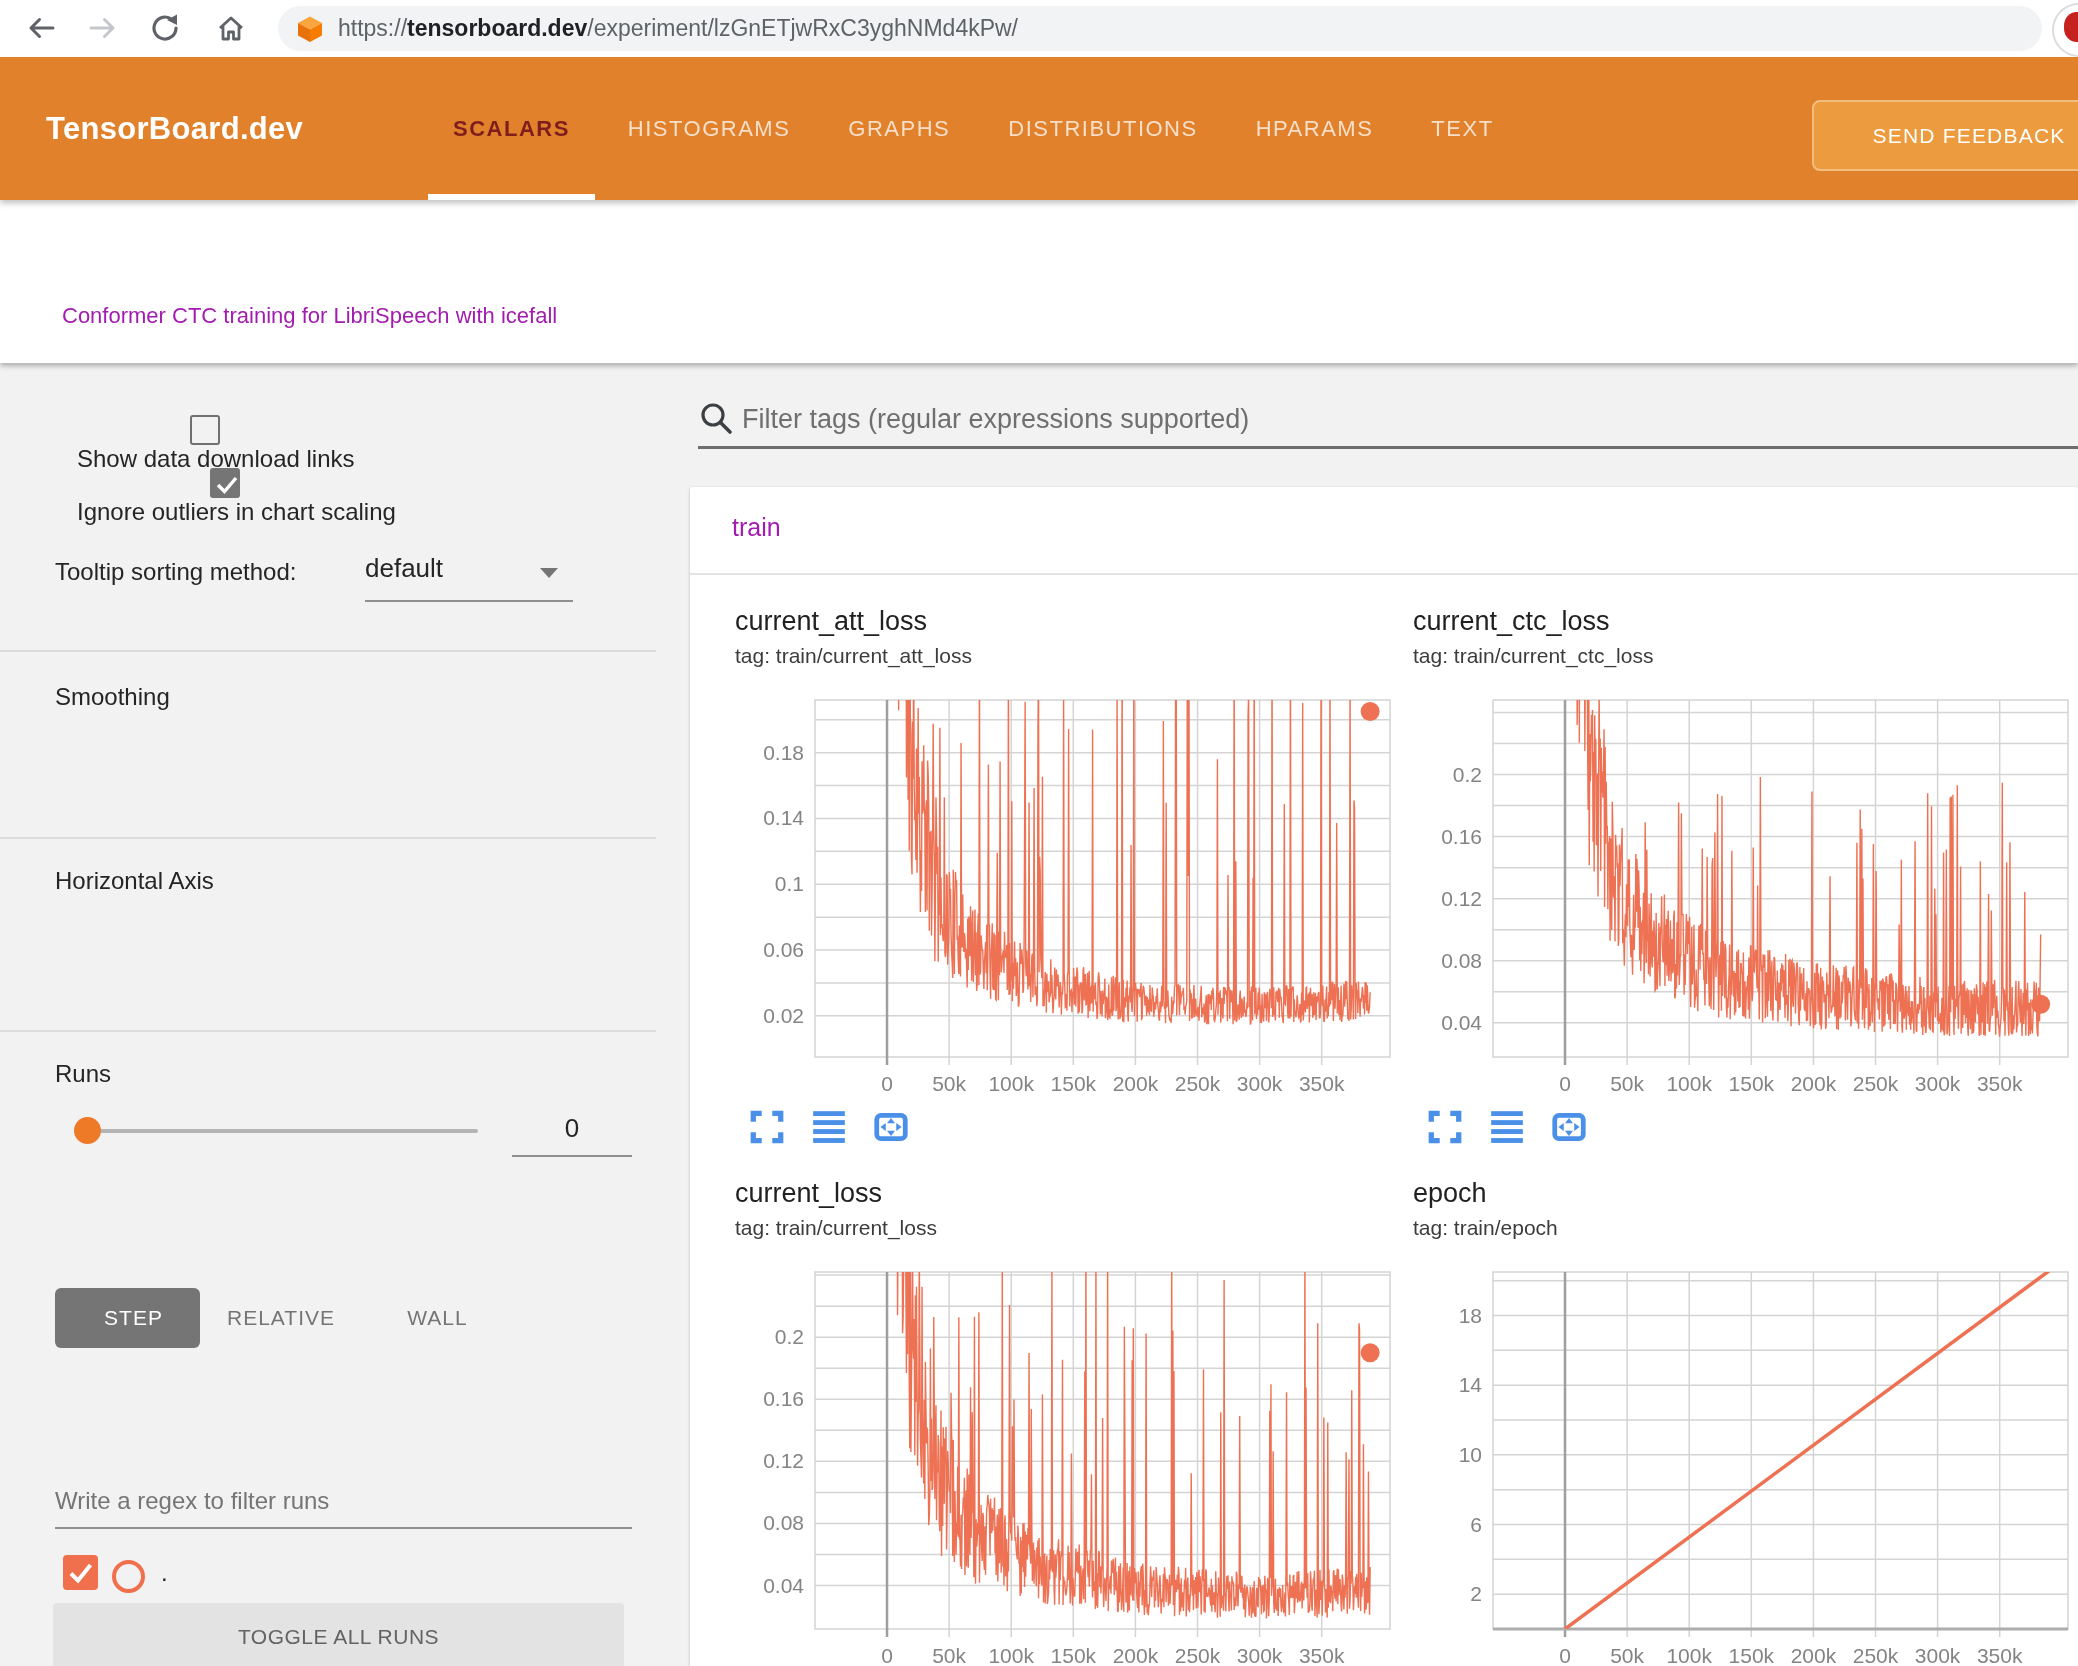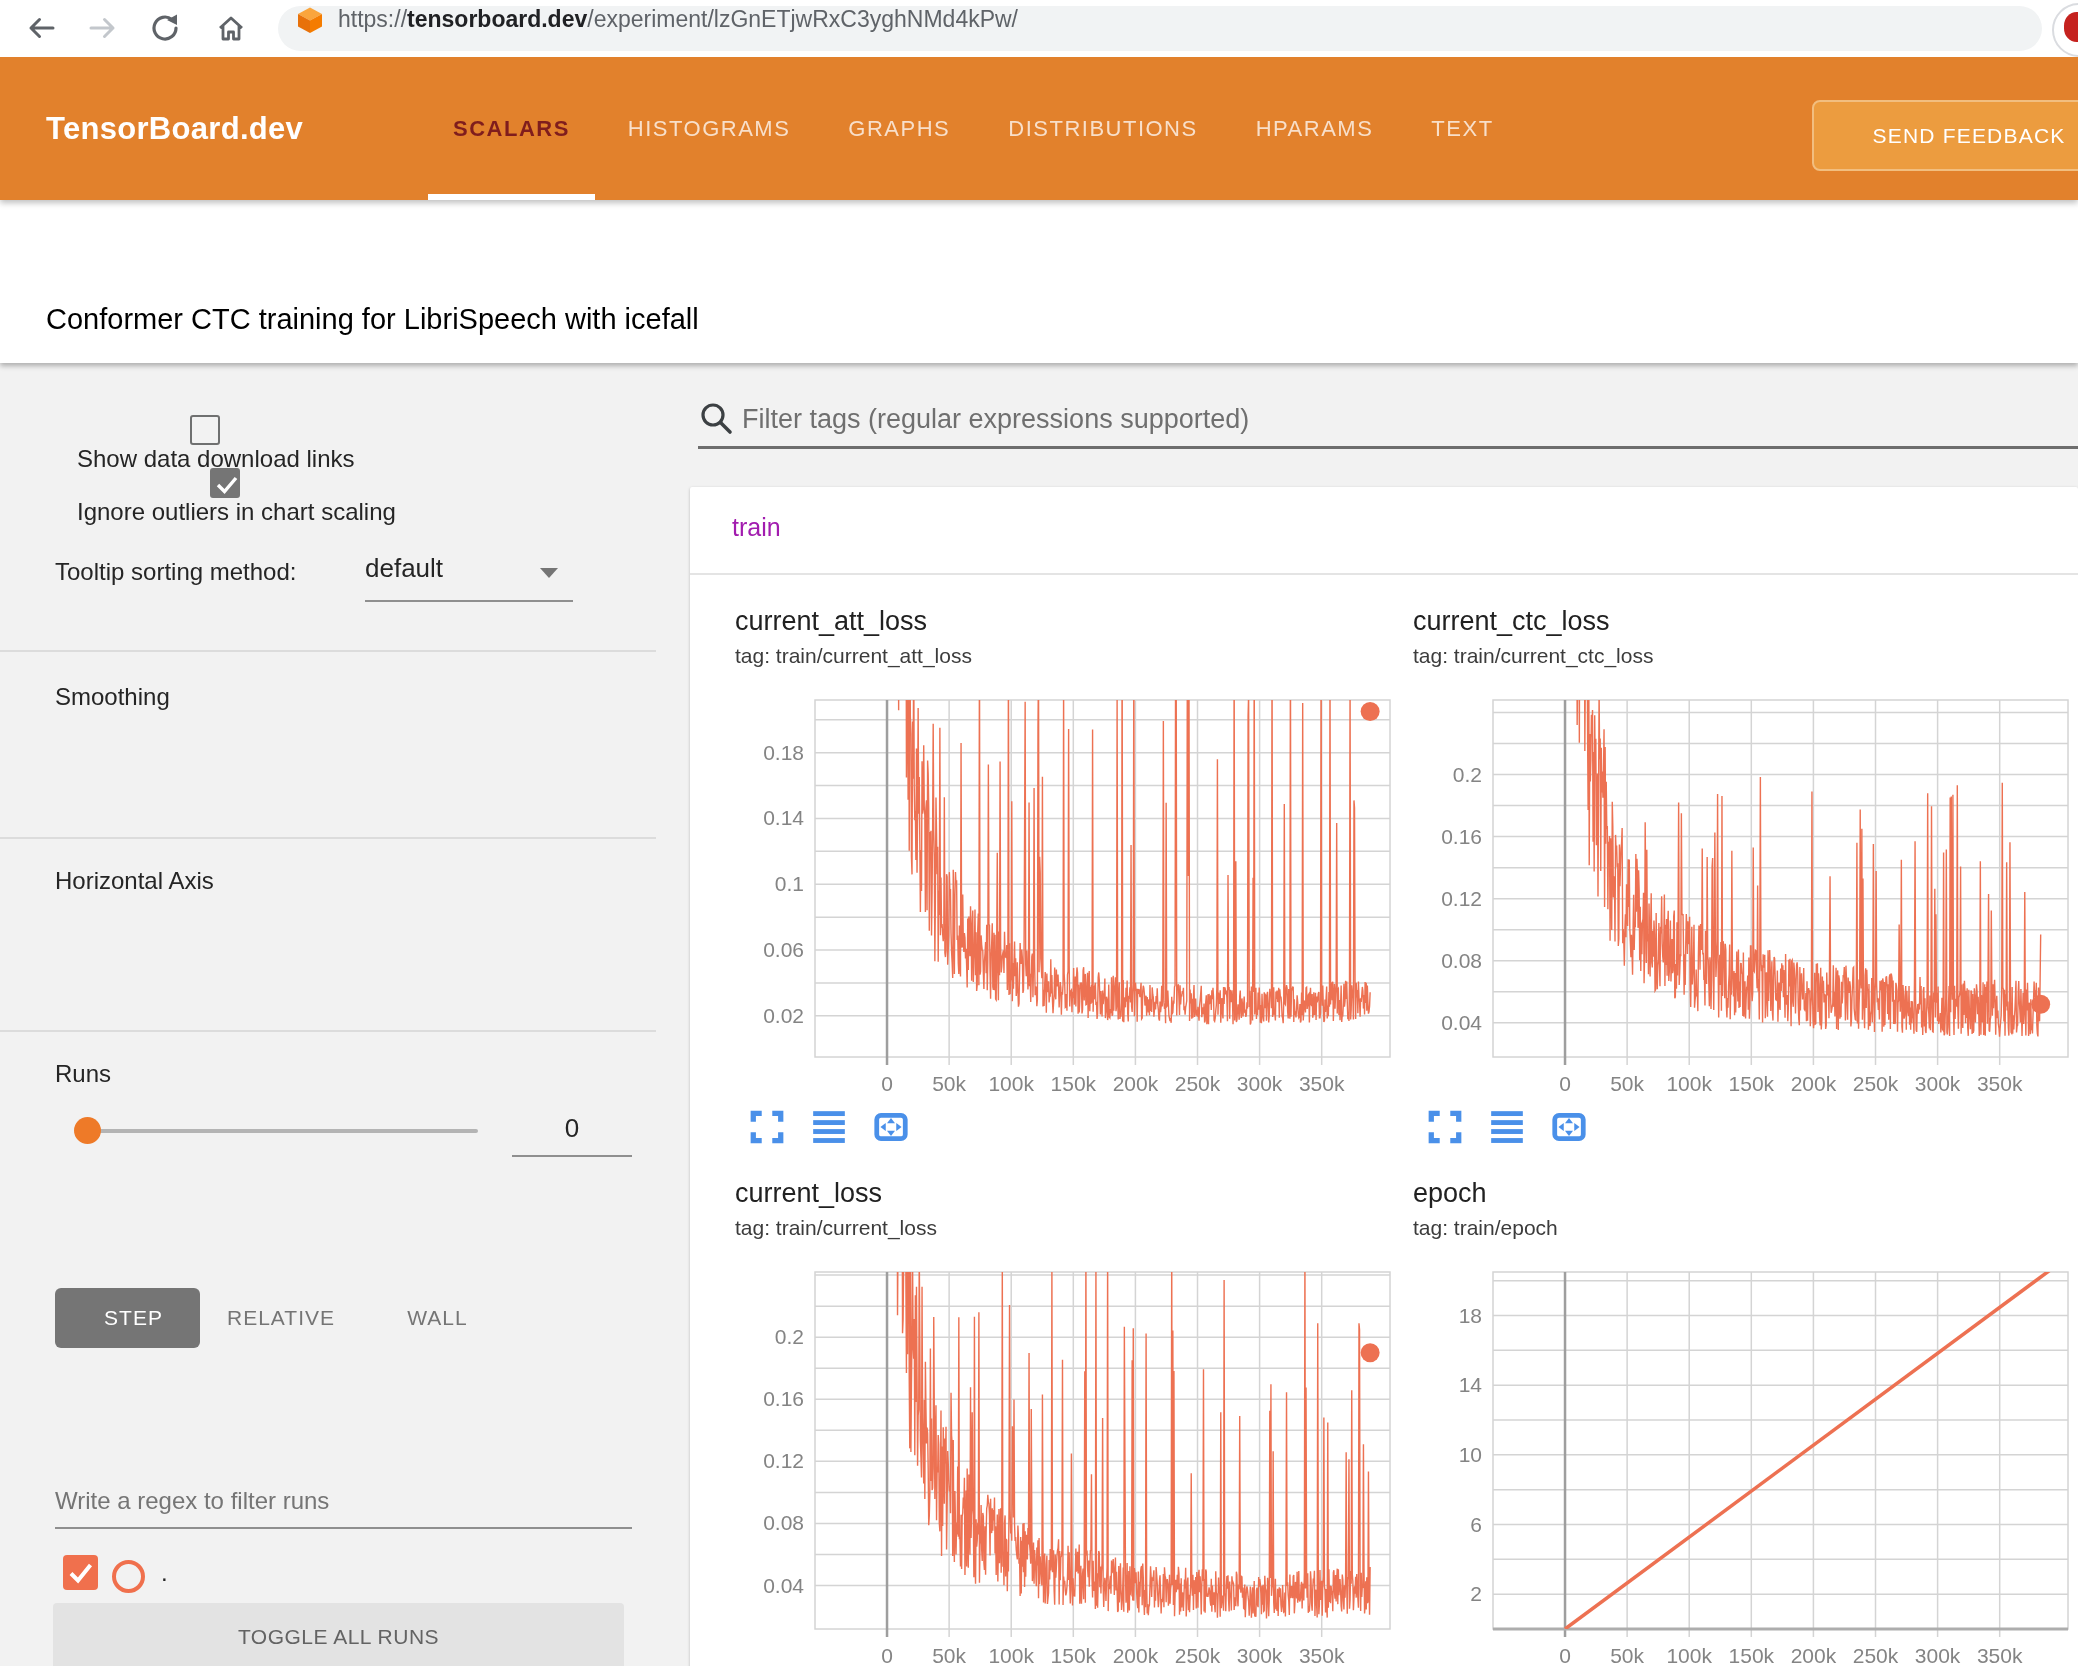--- a/index.html
+++ b/index.html
@@ -2,39 +2,39 @@
 <html><head>
 <meta charset="utf-8">
 <style>
   html,body{margin:0;padding:0;}
   body{font-family:"Liberation Sans", sans-serif; background:#fff;}
   #page{position:relative;width:2078px;height:1666px;overflow:hidden;background:#F2F2F2;}
 
   
   .chrome{position:absolute;left:0;top:0;width:2078px;height:57px;background:#fff;z-index:30;}
   .chrome .navicon{position:absolute;top:11px;width:34px;height:34px;}
-  .urlbar{position:absolute;left:278px;top:6px;width:1764px;height:45px;background:#F1F3F4;border-radius:23px;display:flex;}
+  .urlbar{position:absolute;left:278px;top:6px;width:1764px;height:45px;background:#F1F3F4;border-radius:23px;display:flex;align-items:center;}
   .urlbar .fav{margin-left:18px;width:28px;height:28px;flex:0 0 auto;}
   .urltext{margin-left:14px;font-size:23px;color:#5F6368;white-space:nowrap;}
   .urltext .domain{color:#202124;font-weight:bold;}
   .avatar{position:absolute;left:2052px;top:3px;width:50px;height:50px;border-radius:50%;background:#fff;border:2px solid #DADCE0;overflow:hidden;}
   .avatar .blob{position:absolute;left:10px;top:7px;width:28px;height:30px;border-radius:45%;background:#C5221F;}
 
   
   .appbar{position:absolute;left:0;top:57px;width:2078px;height:143px;background:#E2812C;z-index:20;box-shadow:0 3px 6px rgba(0,0,0,0.25);}
   .brand{position:absolute;left:46px;top:0;height:143px;display:flex;align-items:center;color:#fff;font-size:31px;font-weight:bold;letter-spacing:0.3px;}
   .tabs{position:absolute;left:428px;top:0;height:143px;display:flex;}
   .tab{height:143px;display:flex;align-items:center;padding:0 25px;margin-right:8px;font-size:22px;letter-spacing:1.5px;color:rgba(255,255,255,0.75);position:relative;cursor:pointer;}
   .tab.active{color:#7f1d1d;font-weight:bold;}
   .tab.active::after{content:"";position:absolute;left:0;right:0;bottom:0;height:6px;background:#fff;}
   .feedback{position:absolute;left:1812px;top:43px;width:310px;height:67px;background:#EC9C3F;border:2px solid #F2BE7F;border-radius:8px;color:#fff;font-size:21px;letter-spacing:1.2px;display:flex;align-items:center;justify-content:center;font-family:"Liberation Sans",sans-serif;}
 
   
   .titleband{position:absolute;left:0;top:200px;width:2078px;height:163px;background:#fff;z-index:10;box-shadow:0 3px 5px rgba(0,0,0,0.28);}
-  .exp-title{position:absolute;left:46px;top:103px;font-size:29px;color:#000000;}
+  .exp-title{position:absolute;left:62px;top:103px;font-size:22px;color:#a21caf;}
 
   
   .sidebar{position:absolute;left:0;top:363px;width:656px;bottom:0;background:#F2F2F2;}
   .cbrow{position:absolute;left:55px;display:flex;align-items:center;flex-direction:column;}
   .cbox{width:30px;height:30px;border:2px solid #6F7070;border-radius:3px;box-sizing:border-box;background:transparent;flex:0 0 auto;}
   .cbox.checked{background:#757575;border-color:#757575;}
   .cbrow .cblabel{margin-left:22px;font-size:24px;color:#252525;}
   .sb-label{position:absolute;left:55px;font-size:24px;color:#252525;}
   .dd-value{position:absolute;left:365px;font-size:26px;color:#252525;}
   .dd-caret{position:absolute;left:540px;width:0;height:0;border-left:9px solid transparent;border-right:9px solid transparent;border-top:10px solid #757575;}

